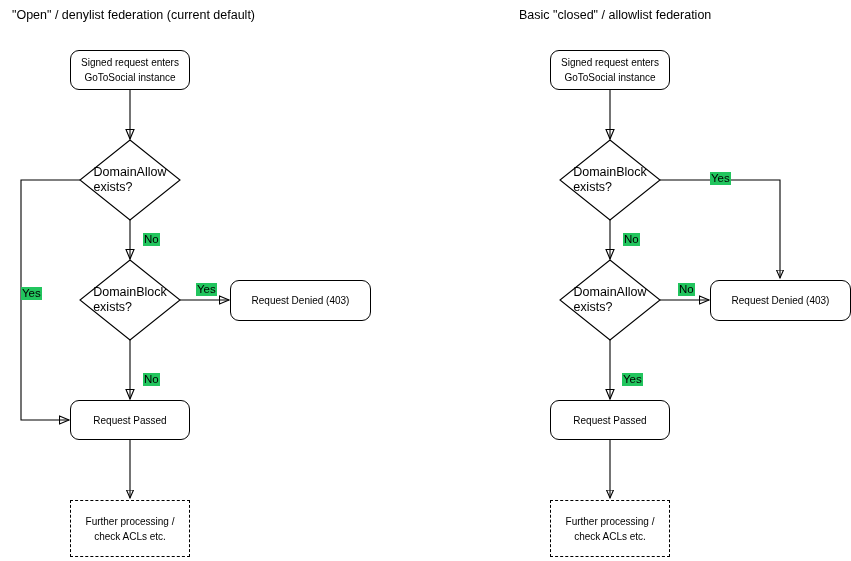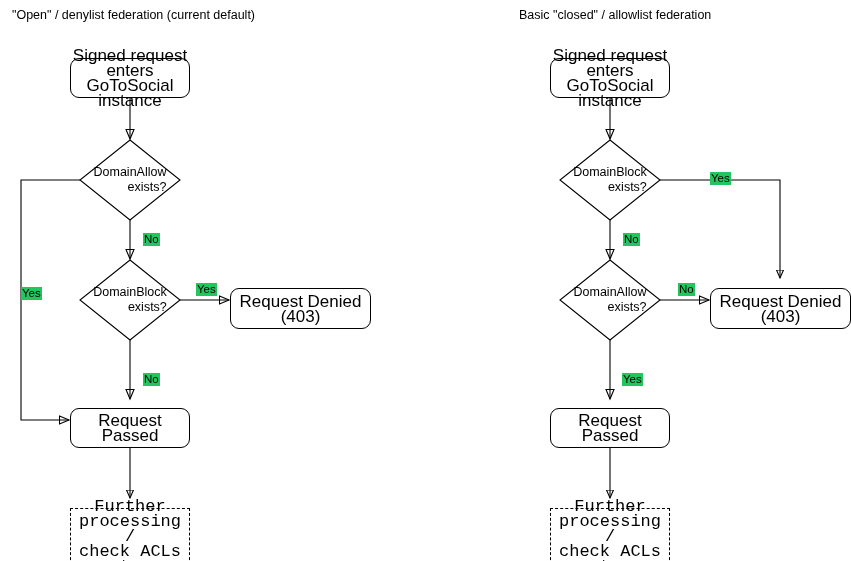--- a/index.html
+++ b/index.html
@@ -18,45 +18,43 @@
     white-space:nowrap;
     line-height:16px;
   }
   .node{
     position:absolute;
     box-sizing:border-box;
     display:flex;
     align-items:center;
     justify-content:center;
     text-align:center;
-    font-size:17px;
+    font-size:10px;
     line-height:15px;
     color:#000;
     background:#ffffff;
-    margin-top:8px;
   }
   .node.rounded{
     border:1px solid #000000;
     border-radius:9px;
   }
   .node.dashed{
     border:1px dashed #000000;
     border-radius:0;
     background:transparent;
-    font-family:Liberation Mono, monospace;
   }
   .node .label{white-space:pre-line;}
   .diamond-wrap{position:absolute;}
   .diamond-wrap svg{position:absolute;left:0;top:0;overflow:visible;}
   .diamond-text{
     position:absolute;
     left:0;top:0;
     width:100%;height:100%;
     display:flex;align-items:center;justify-content:center;
-    text-align:right;
+    text-align:left;
     font-size:12.5px;line-height:15px;
     white-space:pre-line;
     pointer-events:none;
   }
   .edge-label{
     position:absolute;
     font-size:11.5px;
     line-height:13px;
     color:#000;
     background:#22c55e;

